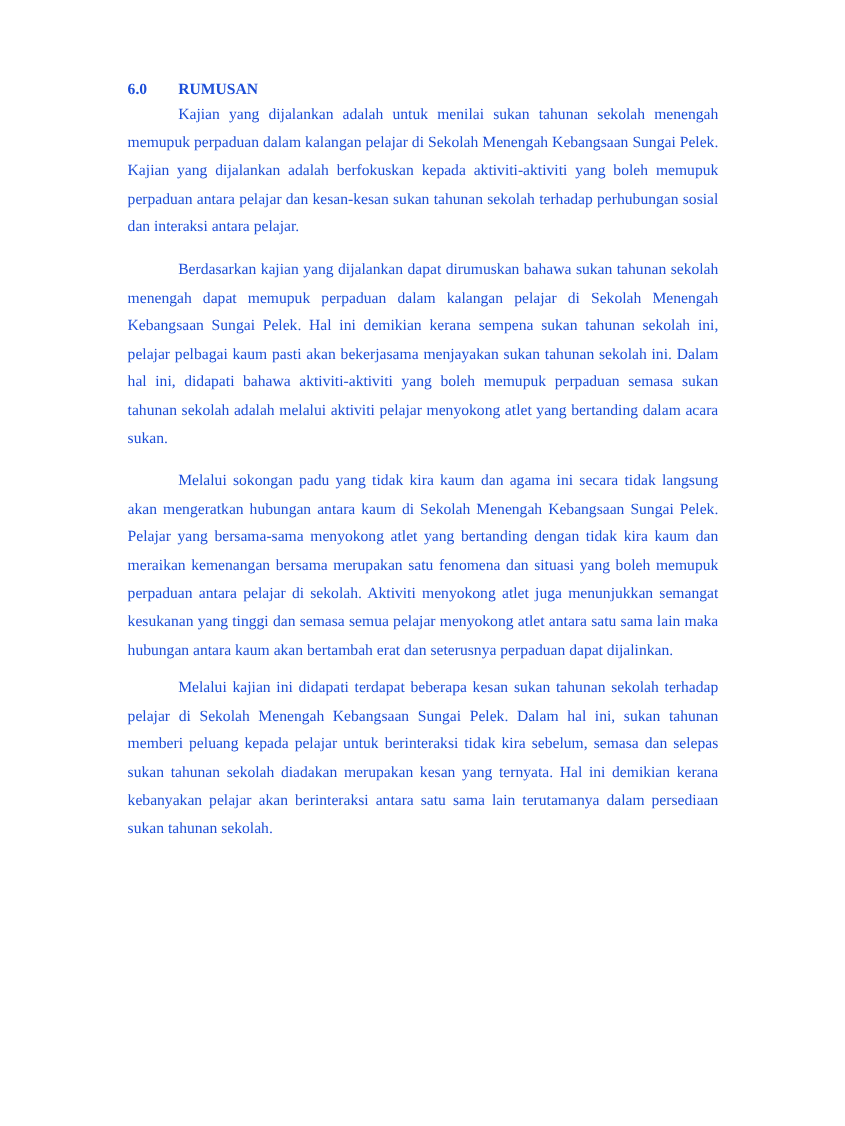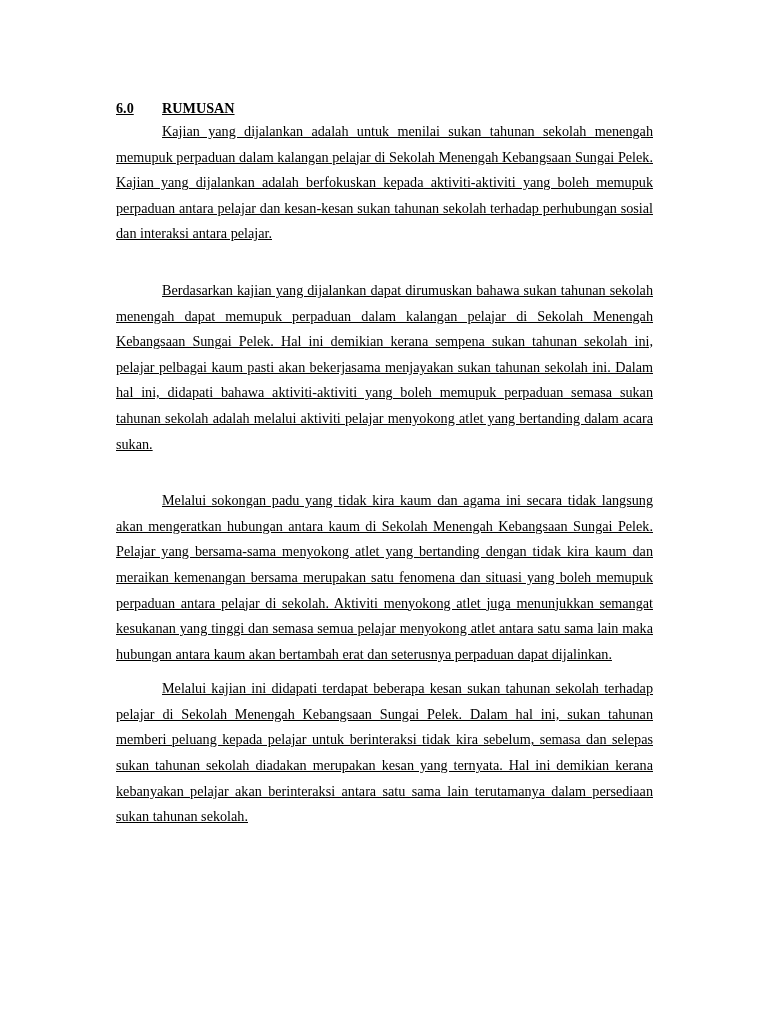--- a/index.html
+++ b/index.html
@@ -1,25 +1,25 @@
 <!DOCTYPE html>
 <html><head>
 <meta charset="utf-8">
 <style>
   html, body { margin: 0; padding: 0; background: #ffffff; }
   body { width: 768px; height: 1024px; overflow: hidden; position: relative; }
   .page {
-    position: absolute; left: 116px; top: 97px; width: 537px;
+    position: absolute; left: 116px; top: 70px; width: 537px;
     font-family: "Liberation Serif", "DejaVu Serif", serif;
-    font-size: 14.2px; color: #000000; line-height: 25.6px; text-decoration: underline;
+    font-size: 14.2px; color: #1d4ed8; line-height: 25.6px;
   }
   .heading { font-weight: bold; display: flex; height: 22px; line-height: 22px; }
   .heading .num { width: 46px; }
   .para { text-align: justify; text-indent: 46px; margin: 0; }
-  .para.gap-lg { margin-top: 31px; }
+  .para.gap-lg { margin-top: 13px; }
   .para.gap-sm { margin-top: 9px; }
 </style>
 </head>
 <body>
 
 <div class="page">
   <div class="heading">
     <span class="num">6.0</span>
     <span>RUMUSAN</span>
   </div>

